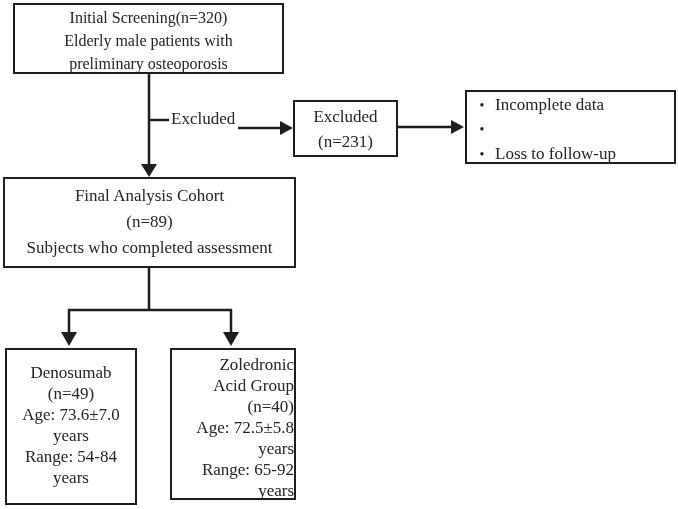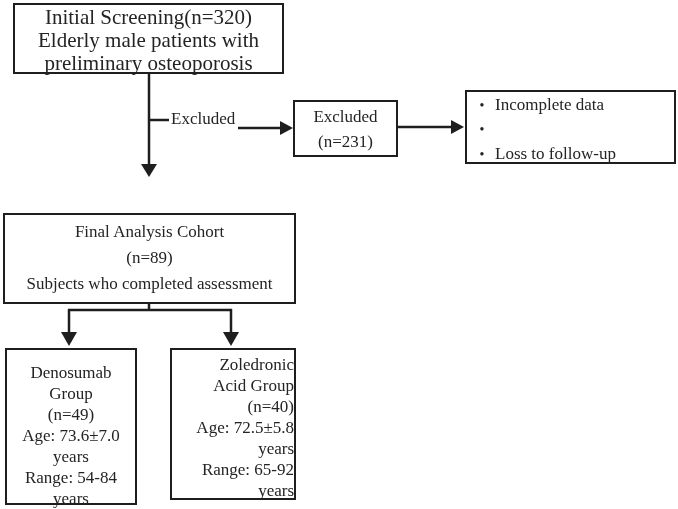--- a/index.html
+++ b/index.html
@@ -35,21 +35,21 @@
     box-sizing: border-box;
     border: 2px solid #1e1e1e;
     background: #ffffff;
     text-align: center;
   }
   .box .ln {
     white-space: nowrap;
   }
   .screening-box {
     left: 13px; top: 3px; width: 271px; height: 71px;
-    font-size: 21px; line-height: 23px; padding-top: 1px;
+    font-size: 16px; line-height: 23px; padding-top: 1px;
   }
   .excluded-box {
     left: 293px; top: 100px; width: 105px; height: 57px;
     font-size: 17px; line-height: 25px; padding-top: 2px;
   }
   .reasons-box {
     left: 465px; top: 90px; width: 211px; height: 74px;
     font-size: 17px; line-height: 24px; padding-top: 1px;
     text-align: left;
   }
@@ -59,21 +59,21 @@
   }
   .reasons-box .bullet {
     width: 14px;
     text-align: center;
     margin-left: 8px;
     margin-right: 6px;
     font-size: 14px;
   }
   .cohort-box {
     left: 3px; top: 177px; width: 293px; height: 91px;
-    font-size: 17px; line-height: 26px; padding-top: 4px; margin-top: 36px;
+    font-size: 17px; line-height: 26px; padding-top: 4px;
   }
   .denosumab-box {
     left: 5px; top: 348px; width: 132px; height: 157px;
     font-size: 17px; line-height: 21px; padding-top: 12px;
   }
   .zoledronic-box {
     left: 170px; top: 348px; width: 126px; height: 152px;
     font-size: 17px; line-height: 21px; padding-top: 4px; text-align: right;
   }
   .excluded-label {
@@ -139,21 +139,20 @@
   </div>
 
   <div class="box cohort-box">
     <div class="ln">Final Analysis Cohort</div>
     <div class="ln">(n=89)</div>
     <div class="ln">Subjects who completed assessment</div>
   </div>
 
   <div class="box denosumab-box">
     <div class="ln">Denosumab</div>
-    <div class="ln">Group</div>
     <div class="ln">(n=49)</div>
     <div class="ln">Age: 73.6±7.0</div>
     <div class="ln">years</div>
     <div class="ln">Range: 54-84</div>
     <div class="ln">years</div>
   </div>
 
   <div class="box zoledronic-box">
     <div class="ln">Zoledronic</div>
     <div class="ln">Acid Group</div>

